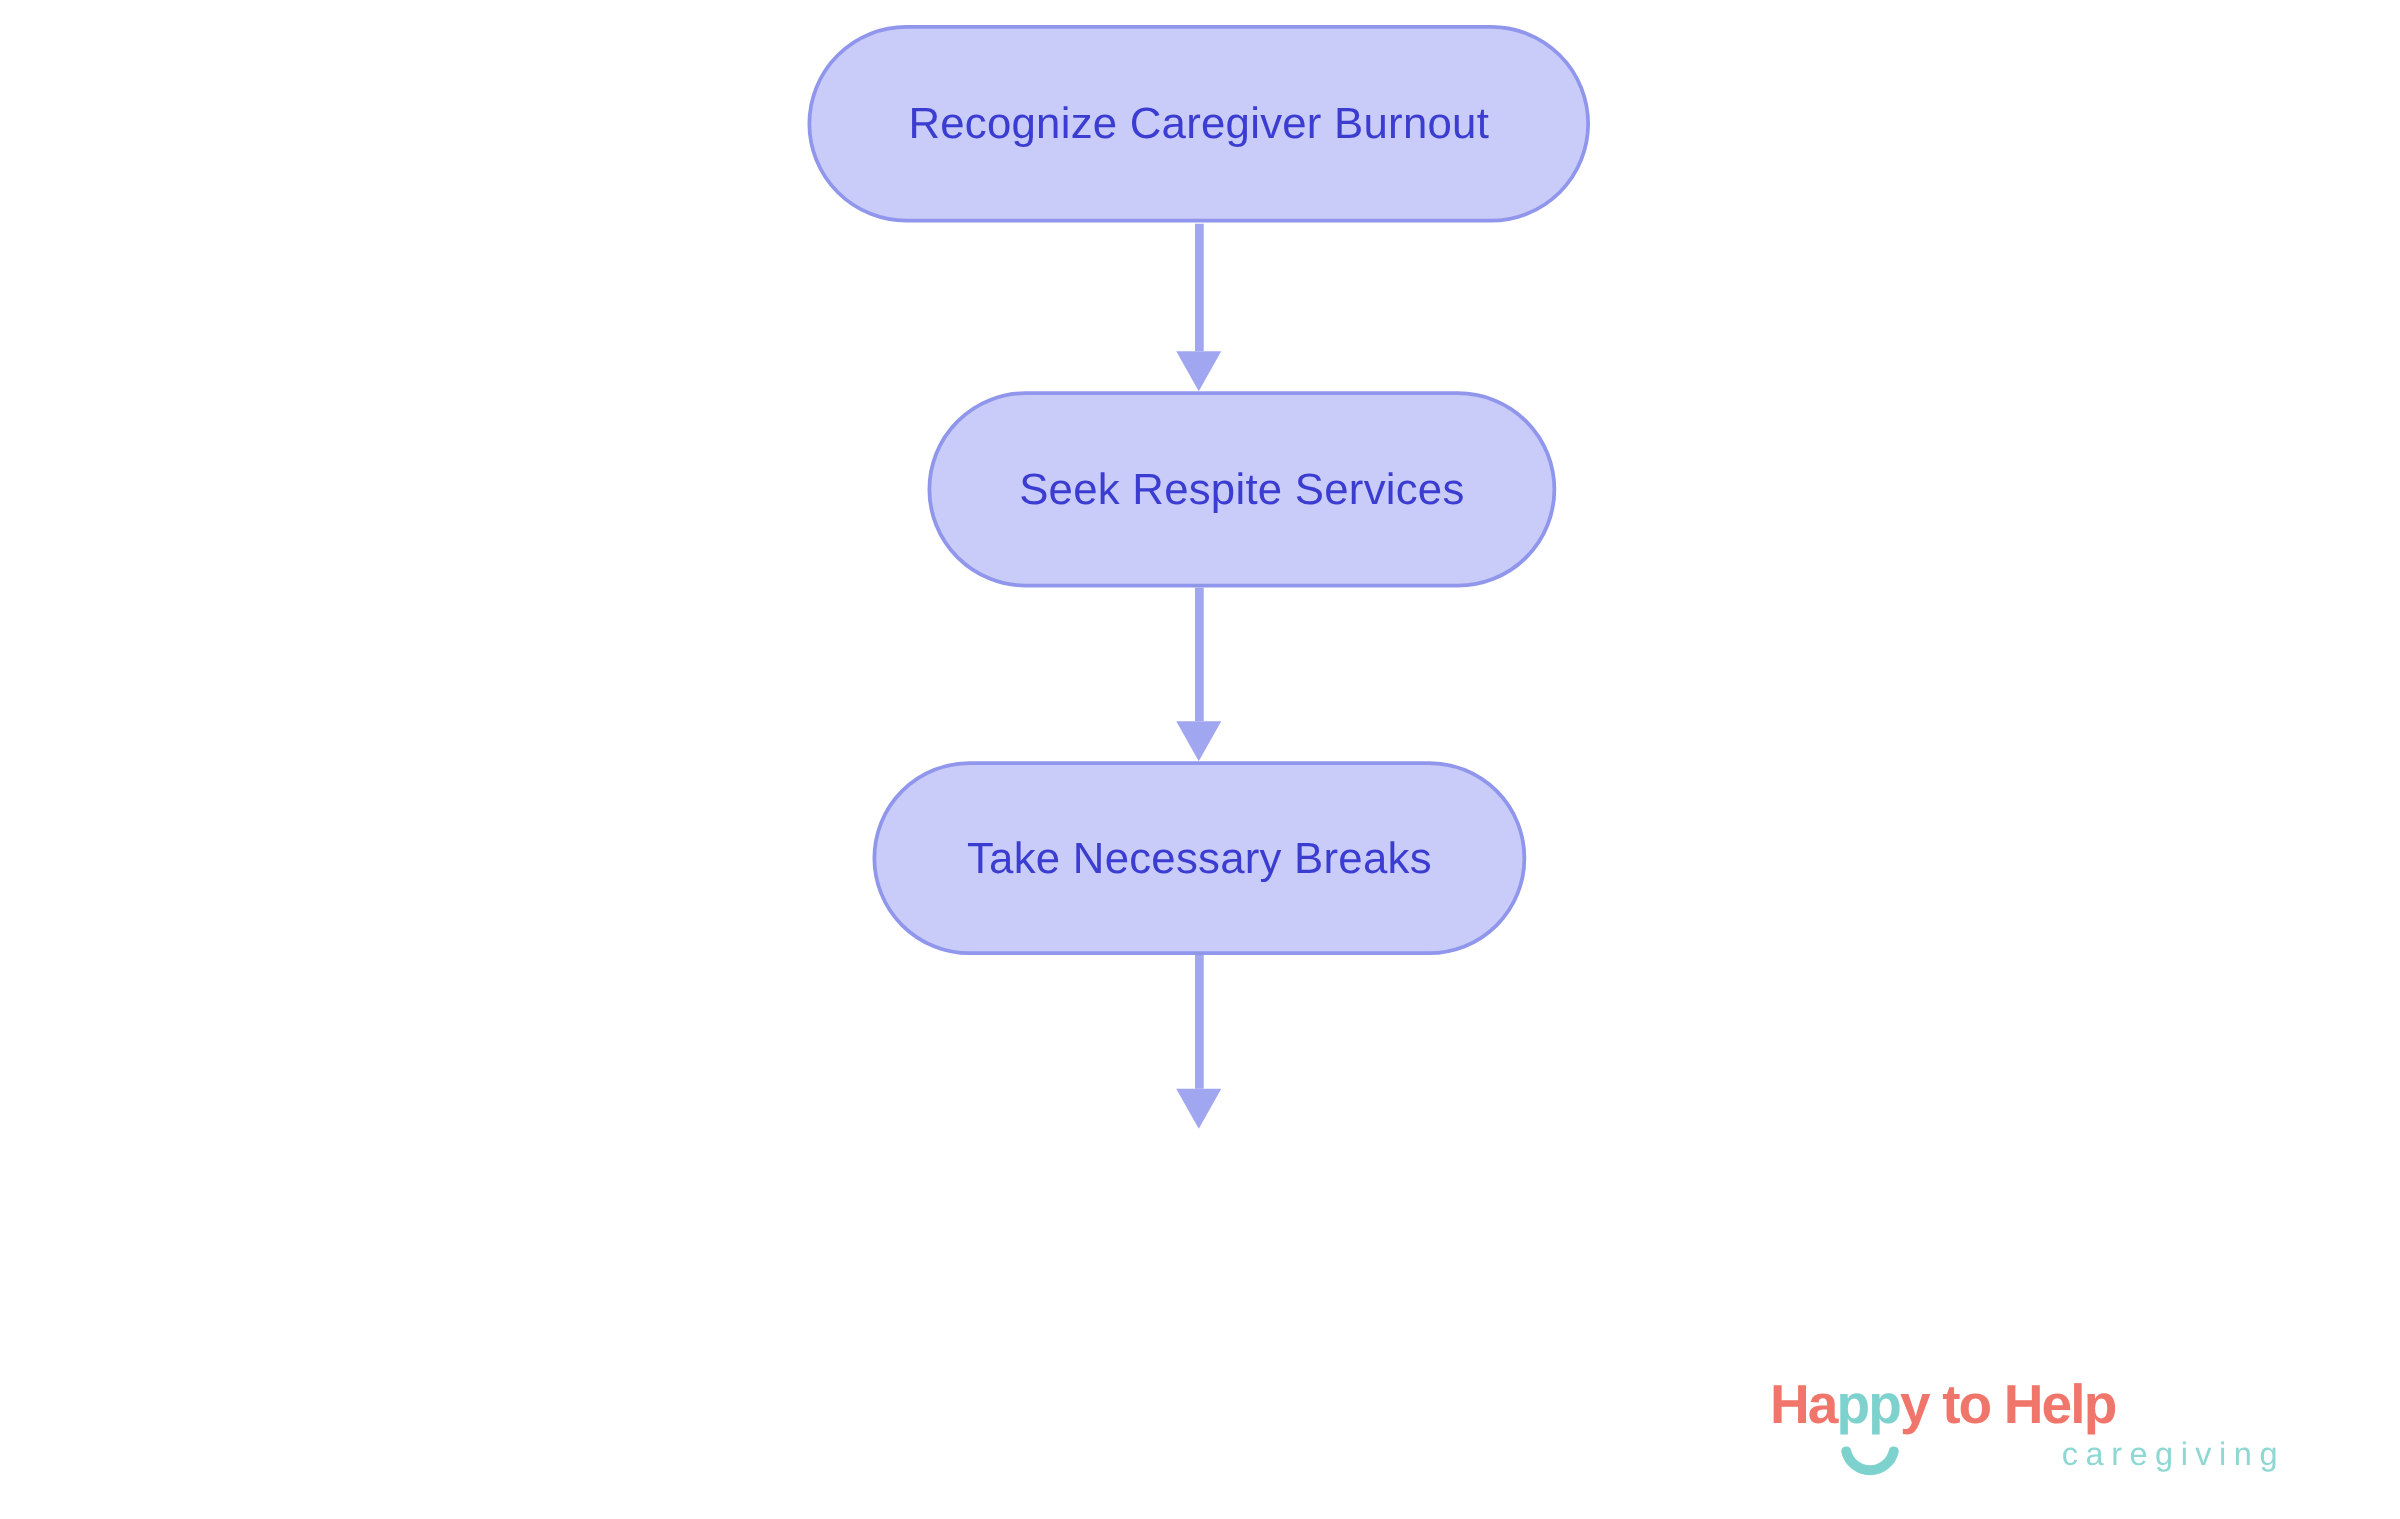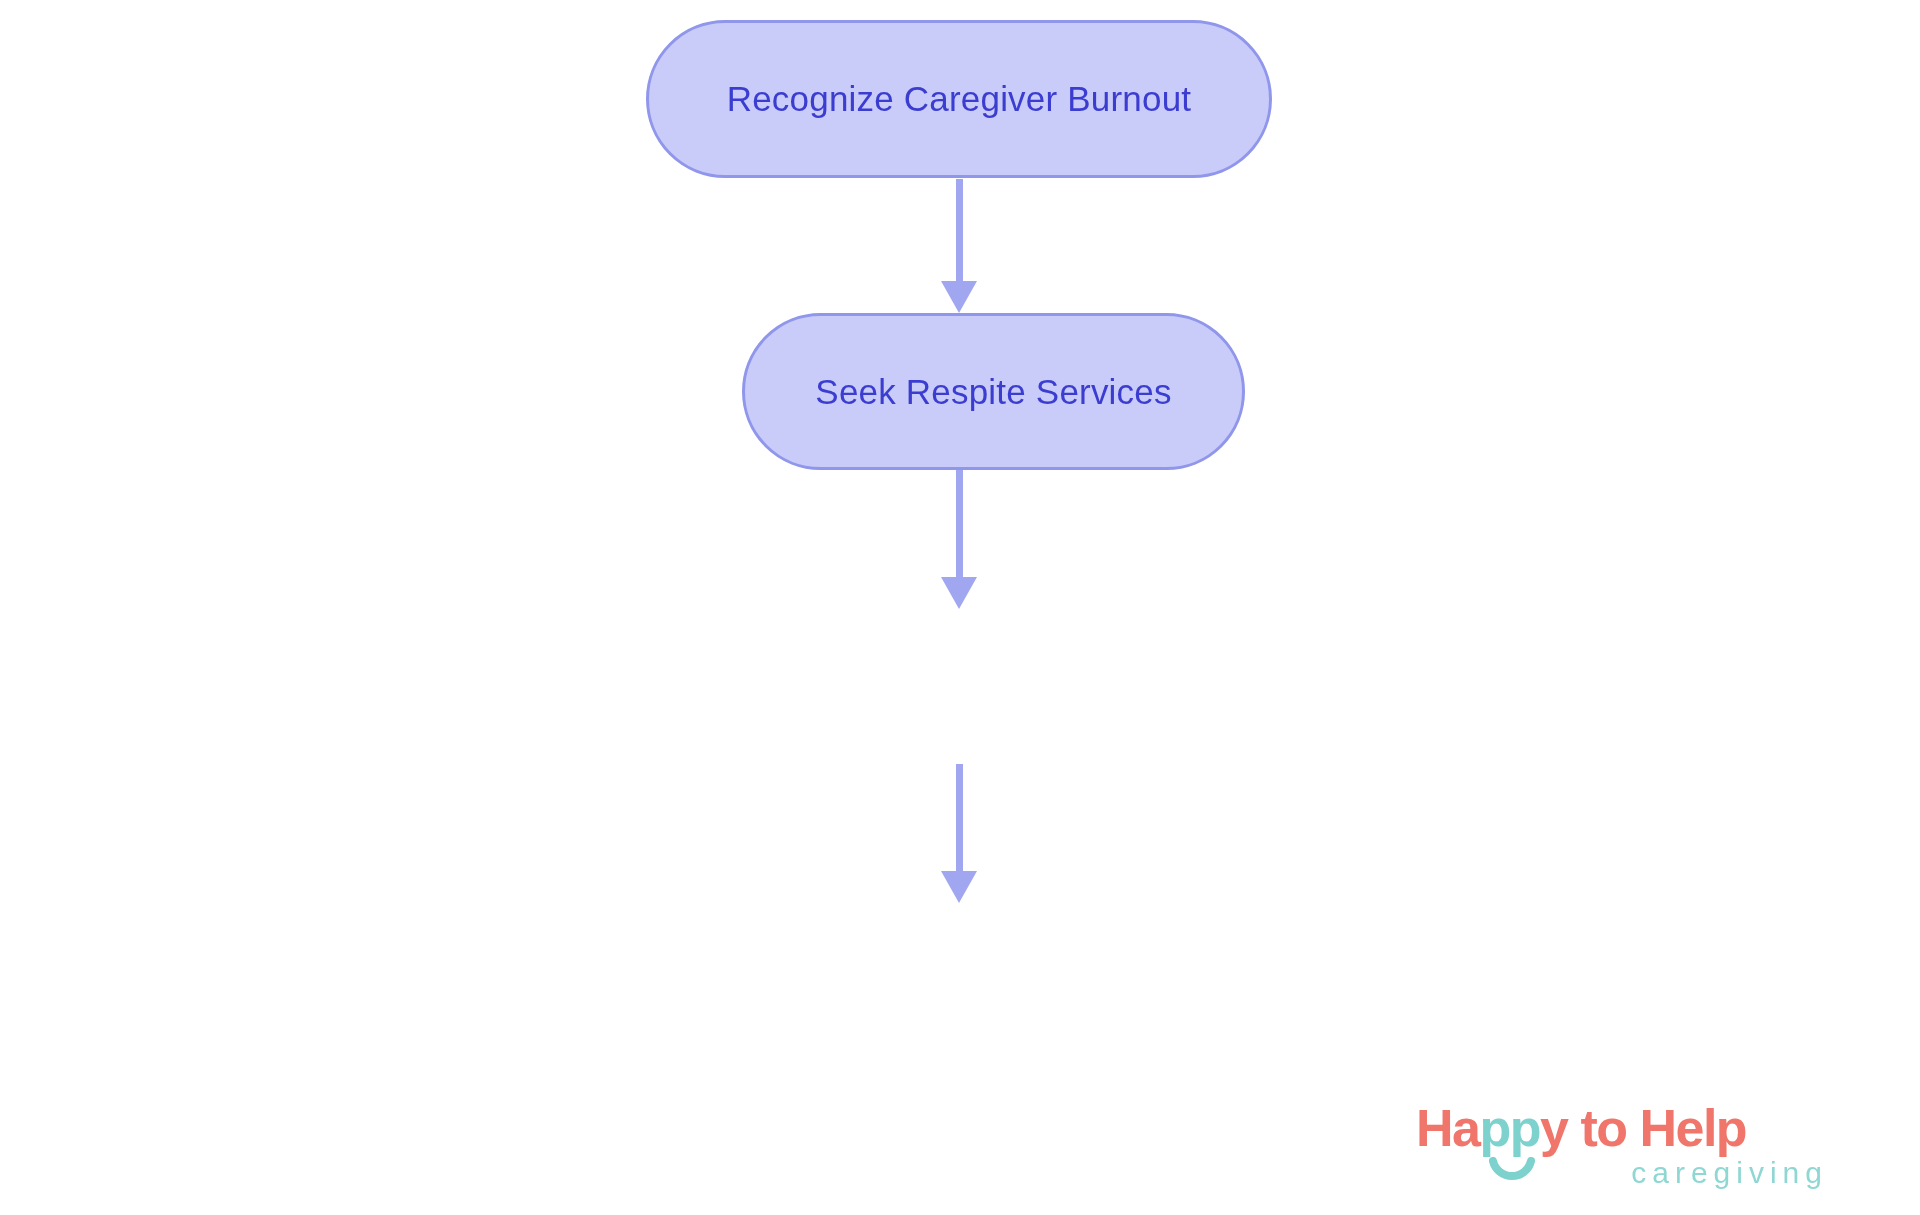--- a/index.html
+++ b/index.html
@@ -60,21 +60,21 @@
   }
   .arrow1{left:941px;top:179px;height:134px;}
   .arrow2{left:941px;top:470px;height:139px;}
   .arrow3{left:941px;top:764px;height:139px;}
   
   .logo{
     position:absolute;
     left:1416px;top:1102px;width:458px;
   }
   .logo-line1{
-    font-size:52px;
+    font-size:44px;
     font-weight:bold;
     letter-spacing:-1.5px;
     line-height:1.0;
     white-space:nowrap;
   }
   .logo-coral{color:var(--logo-coral);}
   .logo-teal{color:var(--logo-teal);}
   .pp-wrap{
     position:relative;
     display:inline-block;
@@ -82,21 +82,21 @@
   .smile-svg{
     position:absolute;
     left:53%;
     transform:translateX(-50%);
     top:55px;
   }
   .logo-tagline{
     margin-top:2px;
     padding-right:46px;
     text-align:right;
-    font-size:30px;
+    font-size:26px;
     font-weight:400;
     letter-spacing:6px;
     color:var(--logo-tagline-teal);
     white-space:nowrap;
   }
 </style>
 </head>
 <body>
 
 <div class="canvas">
@@ -112,20 +112,23 @@
 
   <div class="node node2">
     <span class="node-label">Seek Respite Services</span>
   </div>
 
   <div class="arrow arrow2">
     <div class="arrow-line"></div>
     <div class="arrow-head"></div>
   </div>
 
+  <div class="node node3">
+    <span class="node-label">Take Necessary Breaks</span>
+  </div>
 
   <div class="arrow arrow3">
     <div class="arrow-line"></div>
     <div class="arrow-head"></div>
   </div>
 
 
   <div class="logo">
     <div class="logo-line1"><span class="logo-coral">Ha</span><span class="logo-teal pp-wrap"><span>pp</span><svg class="smile-svg" width="48" height="30" viewBox="0 0 48 30">
             <path d="M5 4 A19.5 19.5 0 0 0 43 4" fill="none" stroke="#7DD2CE" stroke-width="8" stroke-linecap="round"></path>

